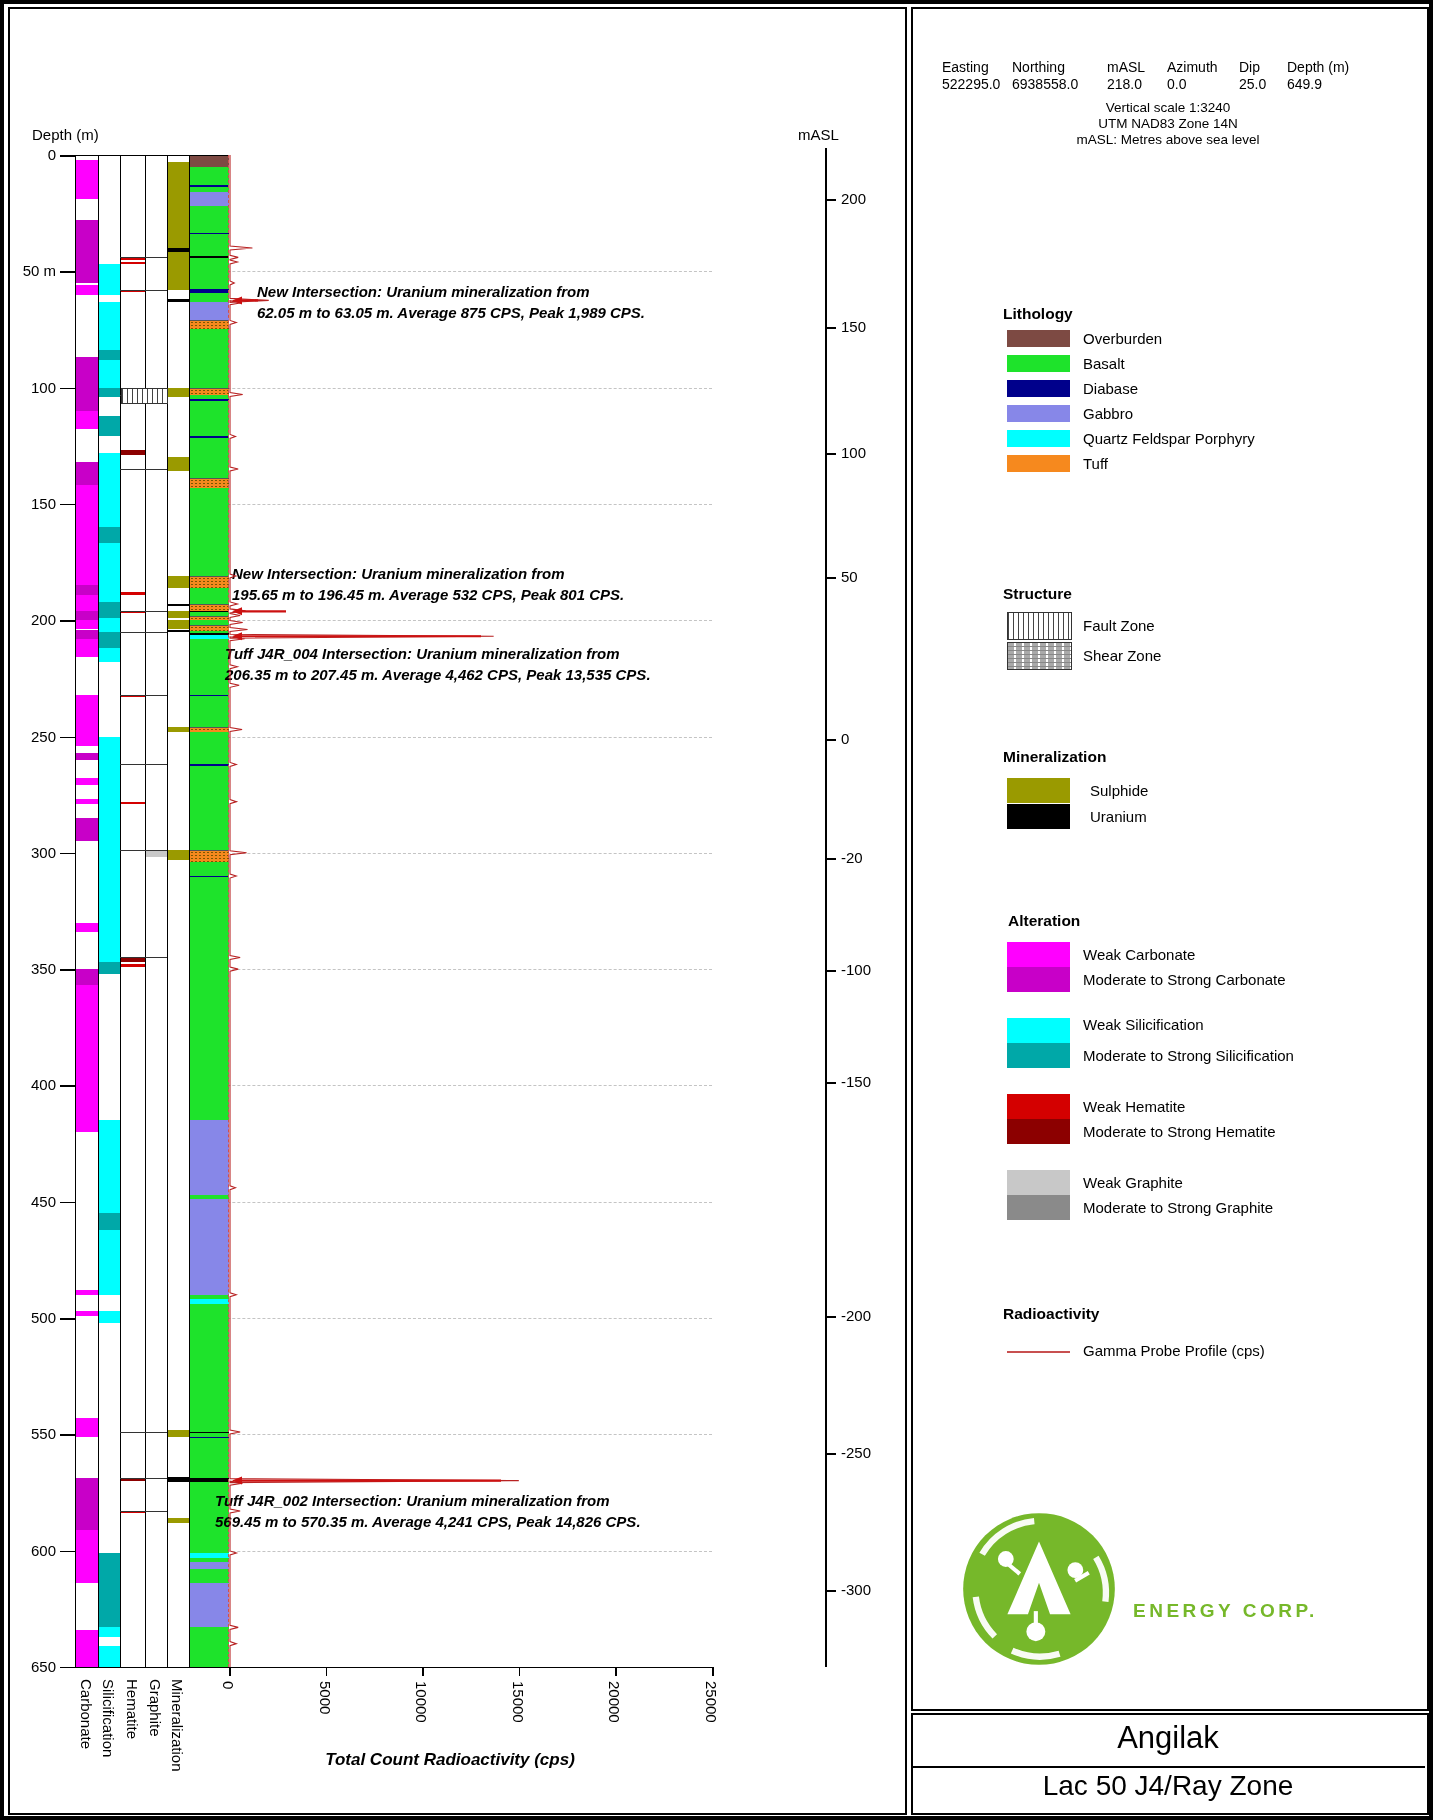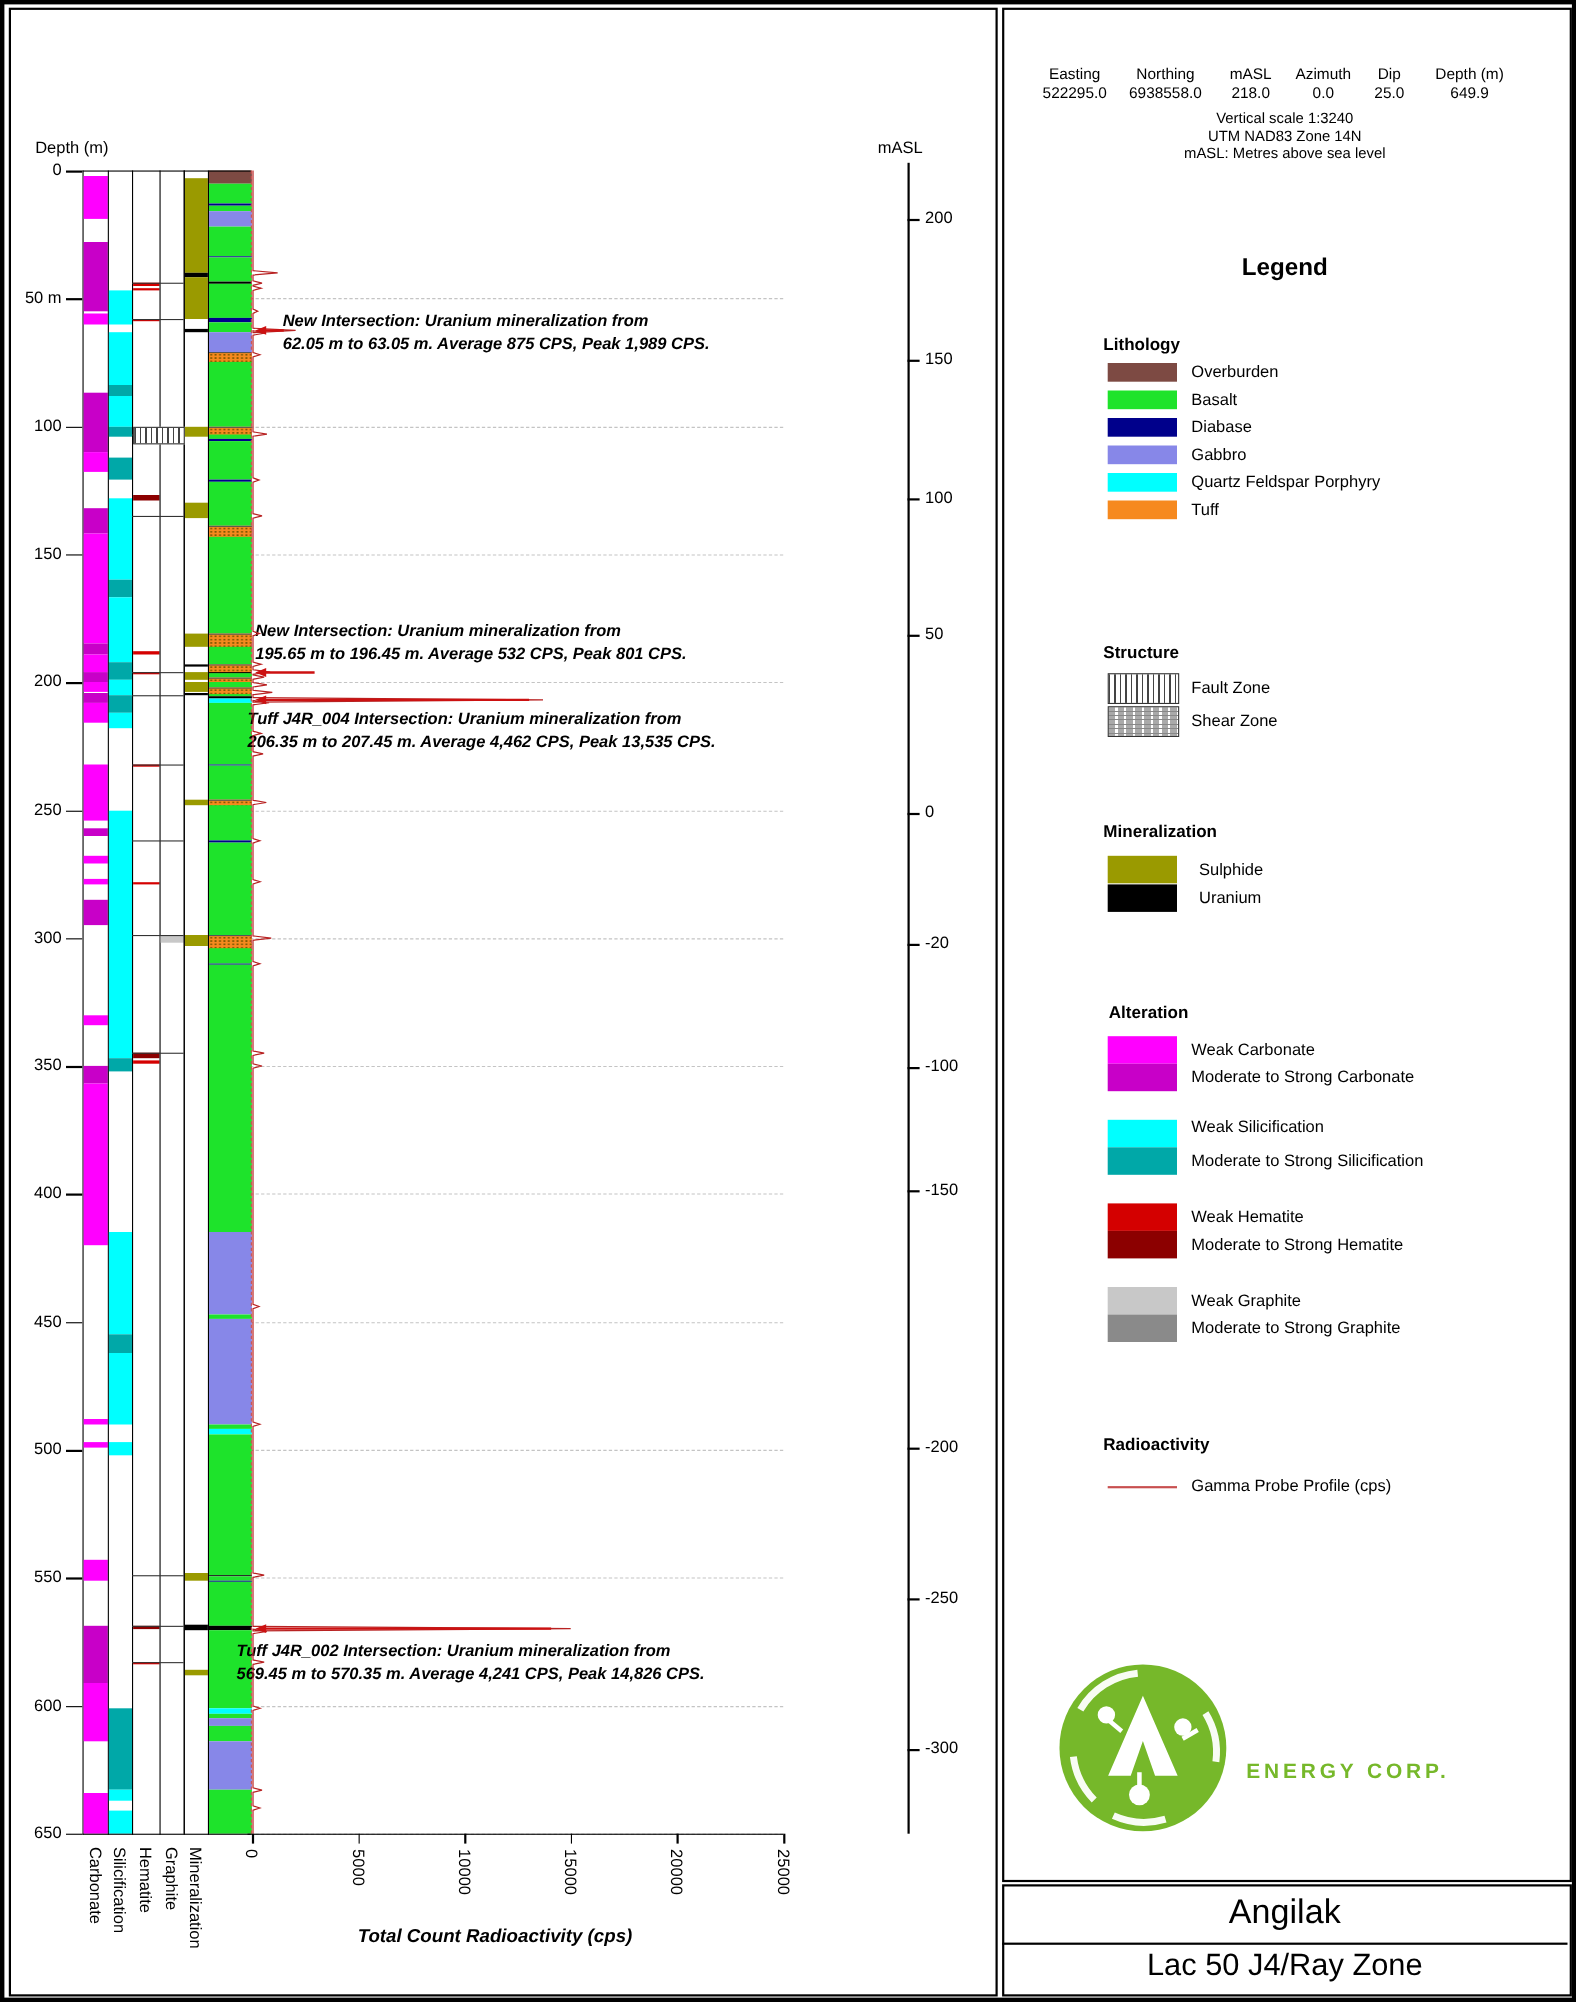--- a/index.html
+++ b/index.html
@@ -19,21 +19,21 @@
   .gridline{position:absolute;border-top:1px dashed #c4c4c4;height:0;}
   .hline{position:absolute;background:#000;}
   .vline{position:absolute;background:#000;}
   .legend-header{position:absolute;font-size:15.5px;font-weight:bold;}
   .legend-label{position:absolute;font-size:15px;white-space:nowrap;}
   .swatch{position:absolute;width:63px;}
   .fault-pattern{background-image:repeating-linear-gradient(90deg,#444 0 1.2px,transparent 1.2px 5px);background-color:#fff;border:1px solid #333;}
   .shear-pattern{background-image:repeating-linear-gradient(180deg,transparent 0 3px,#888 3px 4px),repeating-linear-gradient(90deg,#aaa 0 6px,#fff 6px 8px);background-color:#fff;border:1px solid #333;}
   .tuff-tex{background-image:radial-gradient(#7a5700 0.9px,transparent 1px);background-size:4px 3px;}
   #rp-title{left:911px;top:24px;width:514px;text-align:center;font-size:31px;letter-spacing:1px;}
-  .meta-cell{text-align:center;font-size:14px;}
+  .meta-cell{text-align:left;font-size:14px;}
   .note-line{text-align:center;font-size:13.5px;line-height:16px;}
   #legend-title{left:911px;top:230px;width:514px;text-align:center;font-size:22px;font-weight:bold;}
   #footer1{left:911px;top:1720px;width:514px;text-align:center;font-size:31px;}
   #footer2{left:911px;top:1770px;width:514px;text-align:center;font-size:28px;}
   #brand-word{position:absolute;left:1128px;top:1528px;font-size:62px;font-weight:bold;letter-spacing:7px;color:#171717;}
   #brand-sub{position:absolute;left:1133px;top:1600px;font-size:19px;font-weight:bold;letter-spacing:3.5px;color:#76b82a;}
 </style>
 </head>
 <body>
 
@@ -343,21 +343,20 @@
       <div class="meta-cell" style="width: 95px;">6938558.0</div>
       <div class="meta-cell" style="width: 60px;">218.0</div>
       <div class="meta-cell" style="width: 72px;">0.0</div>
       <div class="meta-cell" style="width: 48px;">25.0</div>
       <div class="meta-cell" style="width: 98px;">649.9</div>
     </div>
   <div class="abs note-line" style="left:911px;top:100px;width:514px;">Vertical scale 1:3240</div>
   <div class="abs note-line" style="left:911px;top:116px;width:514px;">UTM NAD83 Zone 14N</div>
   <div class="abs note-line" style="left:911px;top:132px;width:514px;">mASL: Metres above sea level</div>
 
-  <div id="legend-title" class="abs">Legend</div>
   <div class="legend-header" style="left:1003px;top:305px;">Lithology</div>
   <div id="litho-items"></div>
   <div class="legend-header" style="left:1003px;top:585px;">Structure</div>
   <div id="structure-items"></div>
   <div class="legend-header" style="left:1003px;top:748px;">Mineralization</div>
   <div id="mineralization-items"></div>
   <div class="legend-header" style="left:1008px;top:912px;">Alteration</div>
   <div id="alteration-items"></div>
   <div class="legend-header" style="left:1003px;top:1305px;">Radioactivity</div>
   <div id="radio-item"></div>

